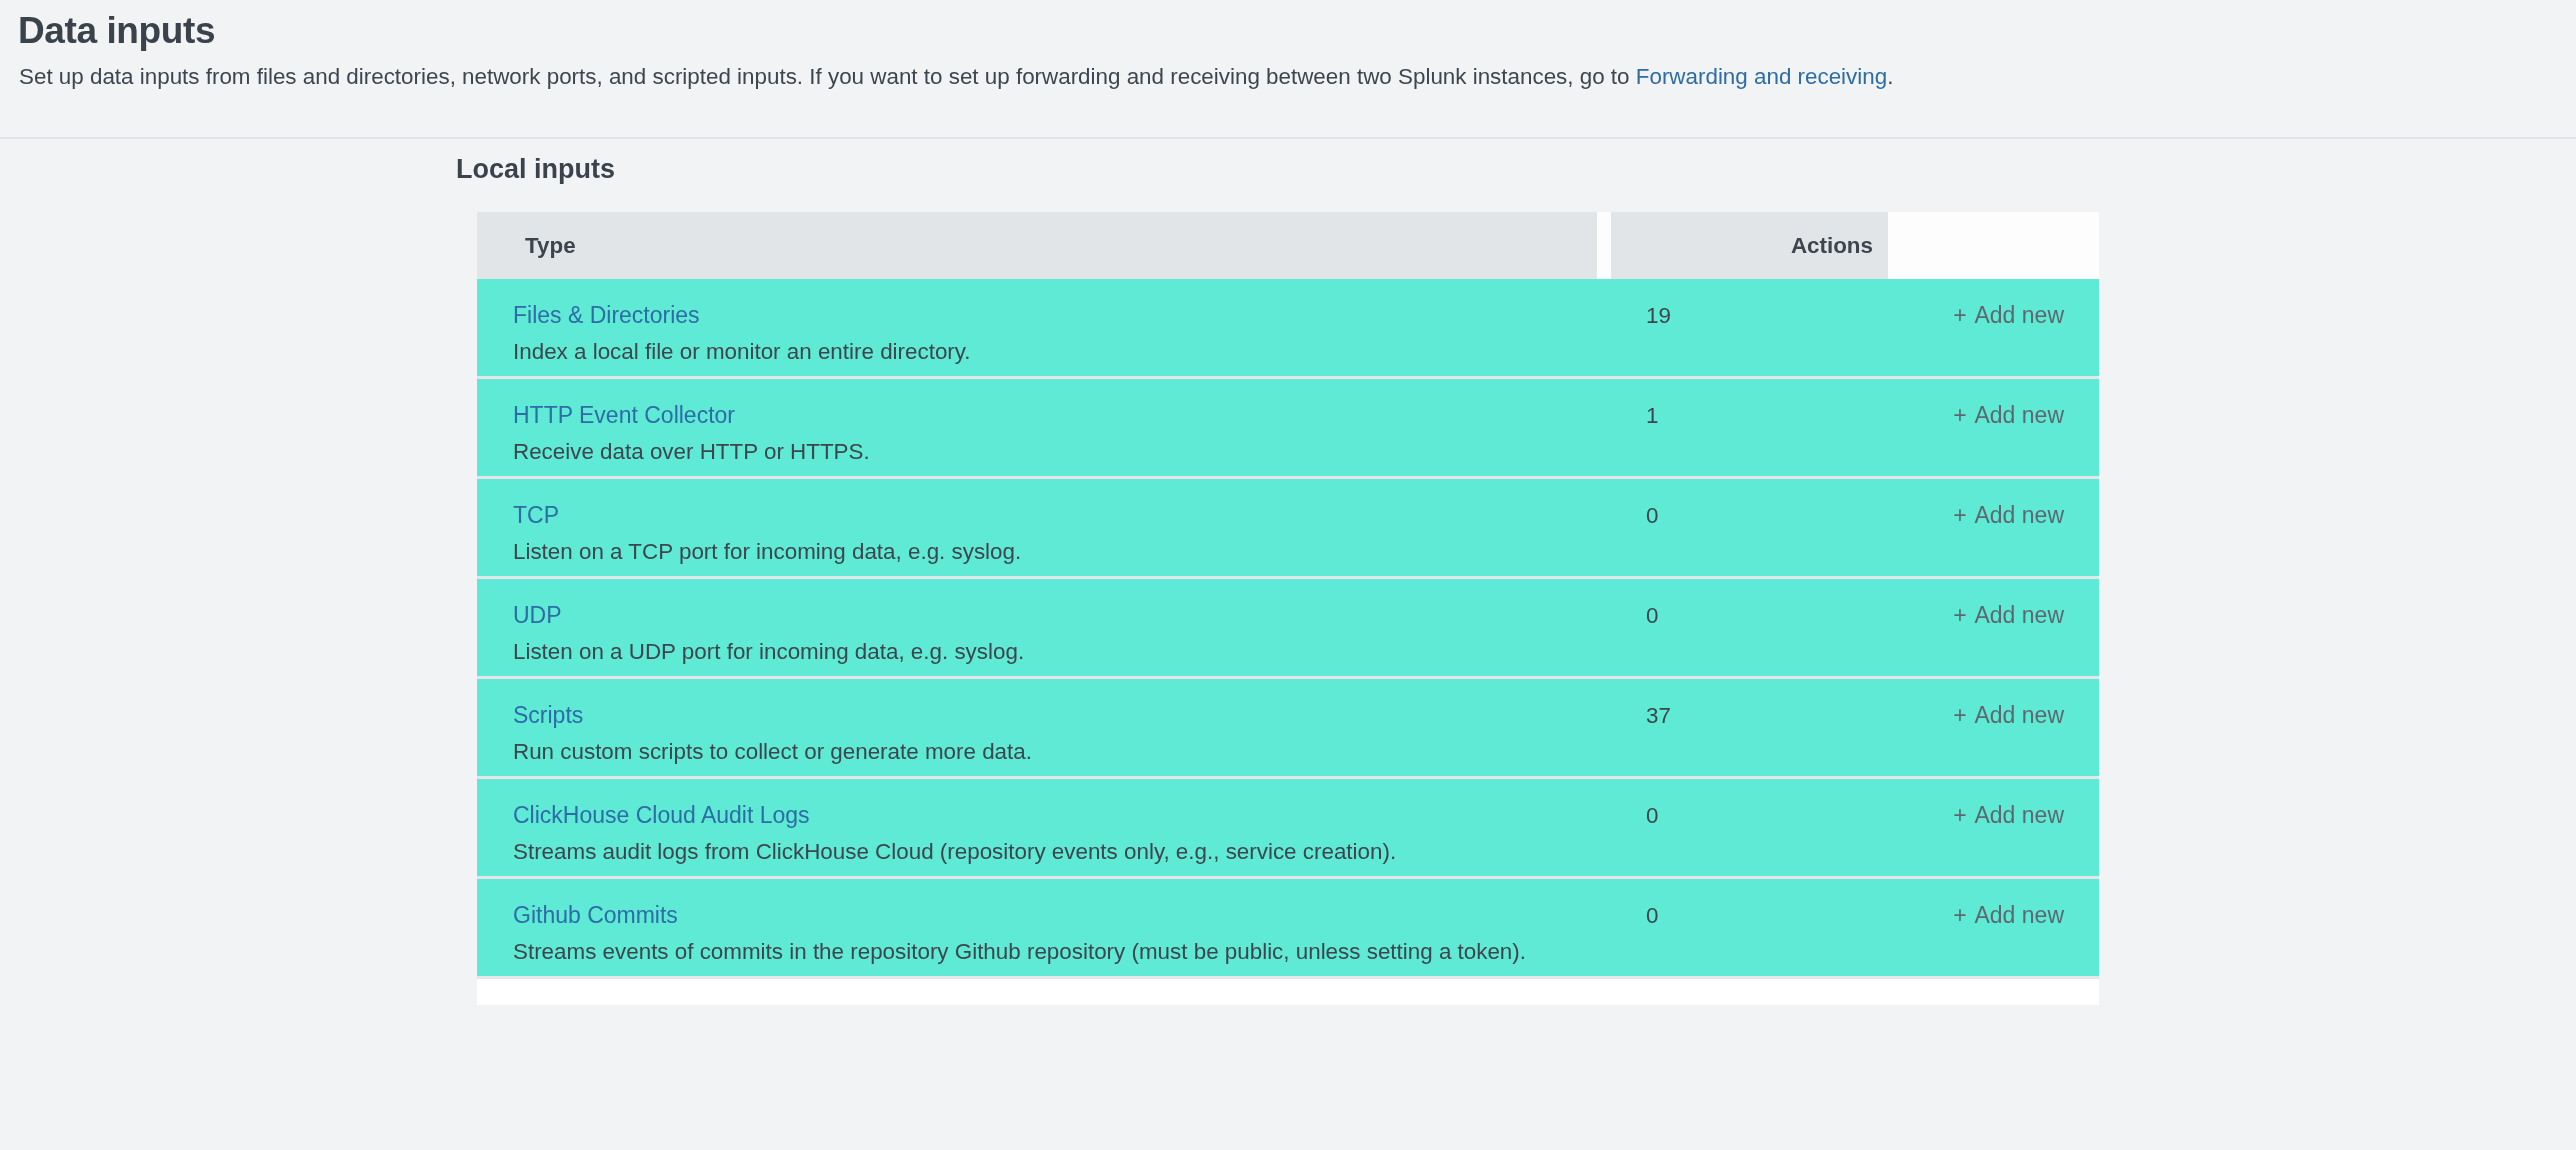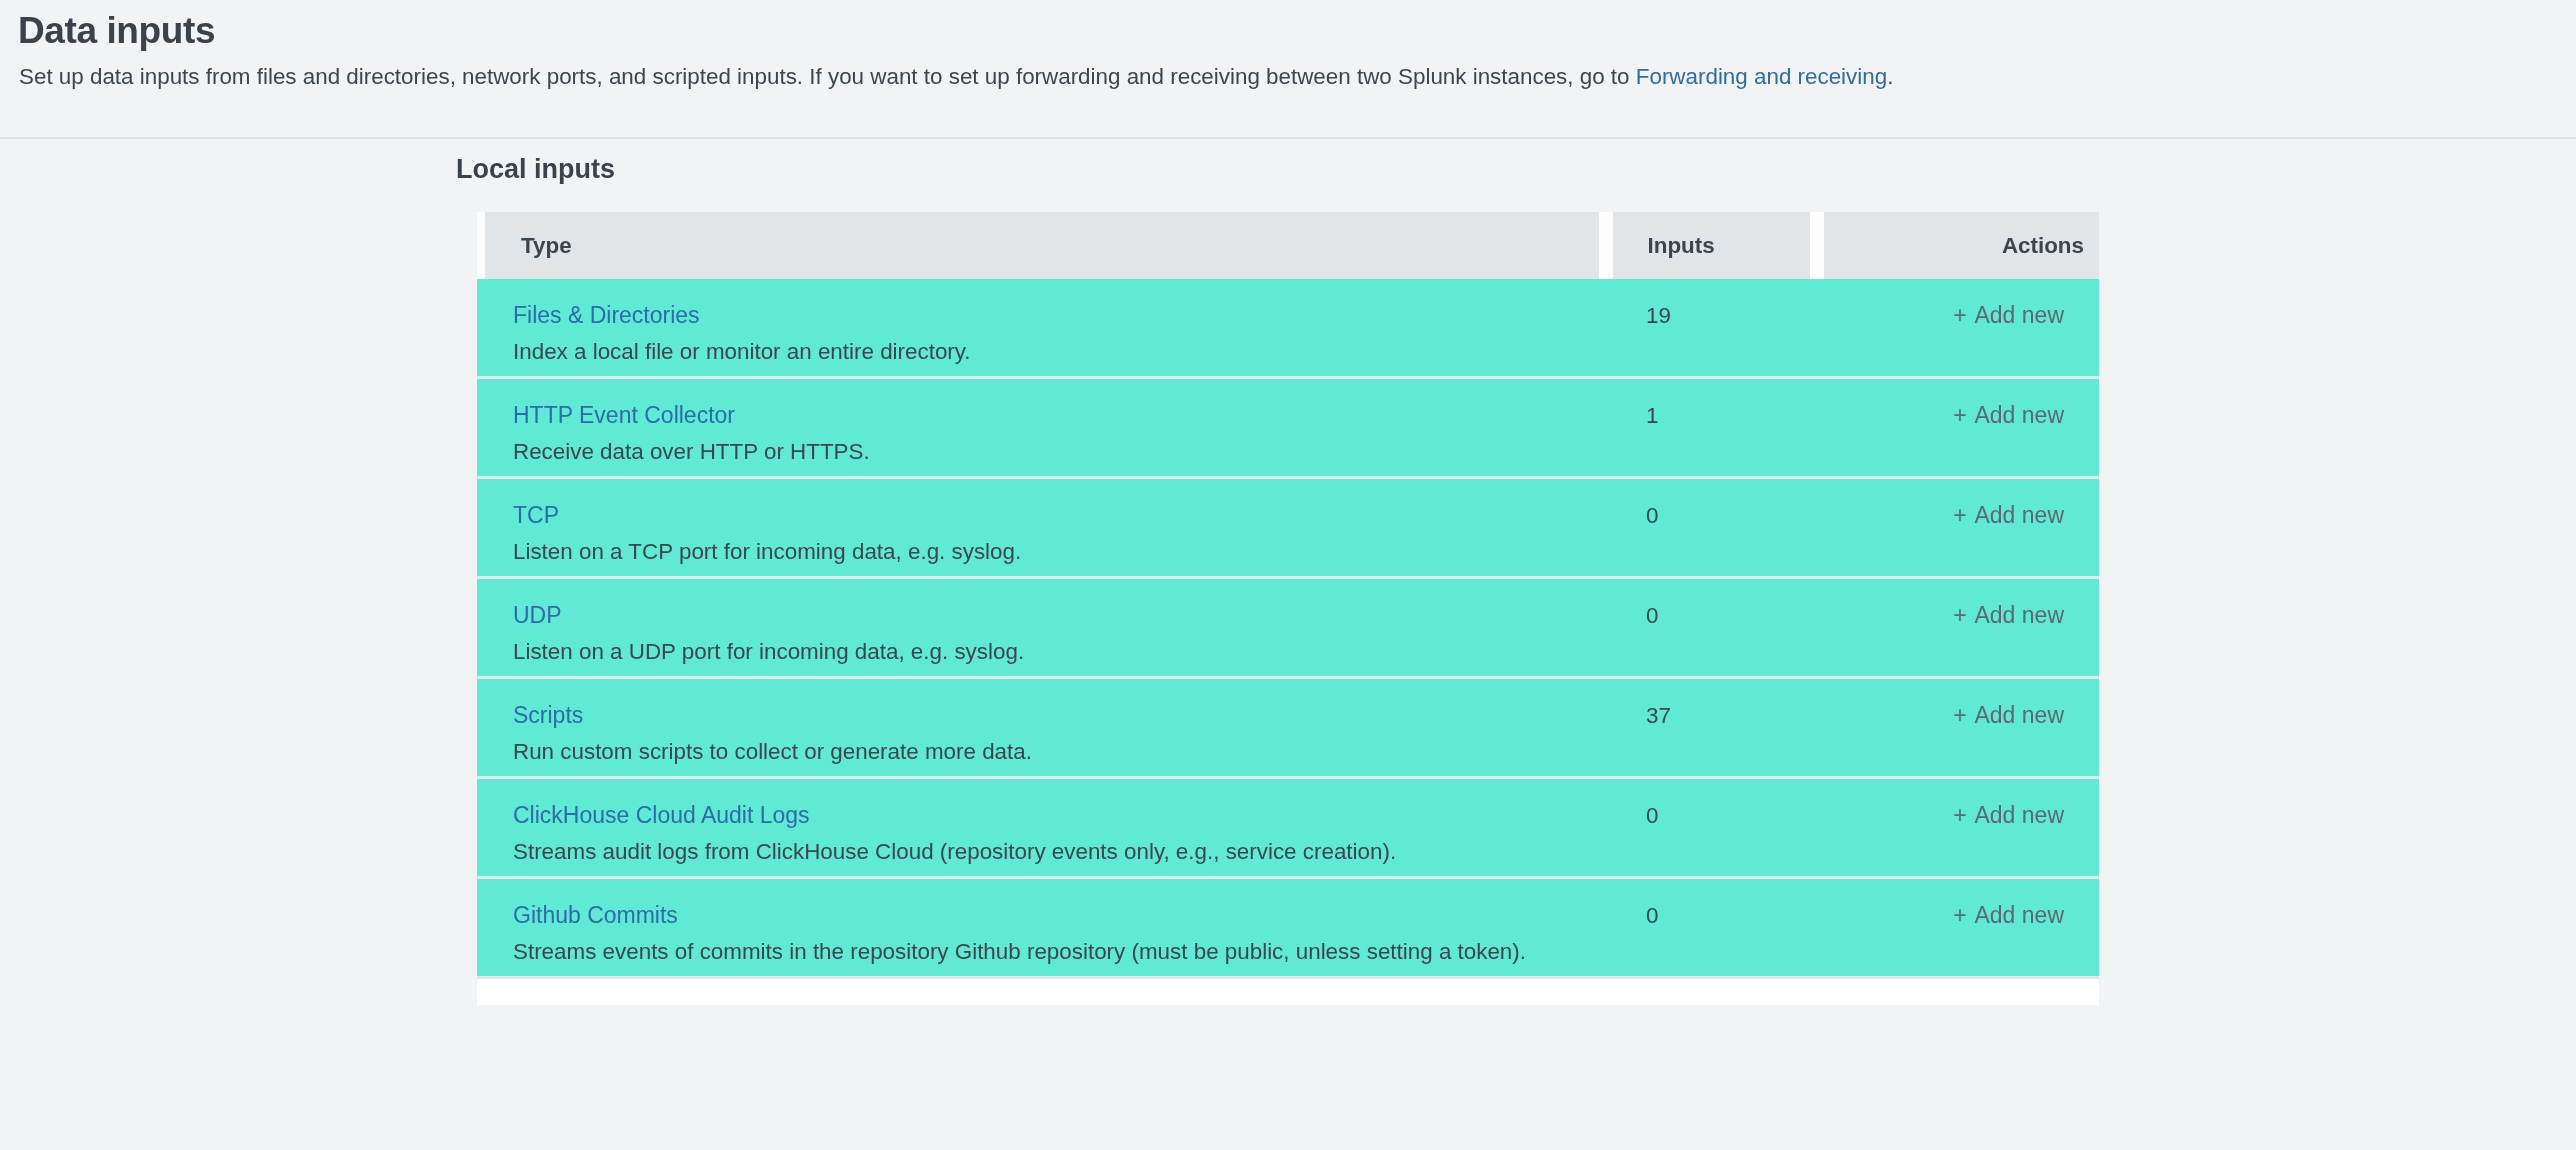--- a/index.html
+++ b/index.html
@@ -63,21 +63,21 @@
     background: #FDFDFE;
   }
   .th {
     background: #E2E5E8;
     display: flex;
     align-items: center;
     font-size: 22.4px;
     font-weight: 700;
     color: #3C454E;
   }
-  .th-type    { width: 1120px; padding-left: 36px; margin-right: 14px; margin-left: 8px; }
+  .th-type    { width: 1120px; padding-left: 48px; margin-right: 14px; }
   .th-inputs  { width: 198px;  padding-left: 35px; margin-right: 14px; }
   .th-actions { width: 277px;  justify-content: flex-end; padding-right: 15px; }
 
   .tbody { background: #FFFFFF; }
   .row {
     display: flex;
     height: 100px;
     background: #5eead4;
     border-bottom: 3.5px solid #E3E7EA;
   }
@@ -118,21 +118,20 @@
 <div class="top-banner">
   <h1 class="page-title">Data inputs</h1>
   <div class="page-subtitle"><span>Set up data inputs from files and directories, network ports, and scripted inputs. If you want to set up forwarding and receiving between two Splunk instances, go to </span><a href="#">Forwarding and receiving</a><span>.</span></div>
 </div>
 
 <h2 class="section-heading">Local inputs</h2>
 
 <div class="inputs-table">
   <div class="thead">
     <div class="th th-type">Type</div>
-    <div class="th th-inputs">Inputs</div>
     <div class="th th-actions">Actions</div>
   </div>
   <div class="tbody">
   <div class="row">
     <div class="cell-type">
       <a href="#" class="row-link">Files &amp; Directories</a>
       <div class="row-desc">Index a local file or monitor an entire directory.</div>
     </div>
     <div class="cell-inputs">19</div>
     <div class="cell-actions">

